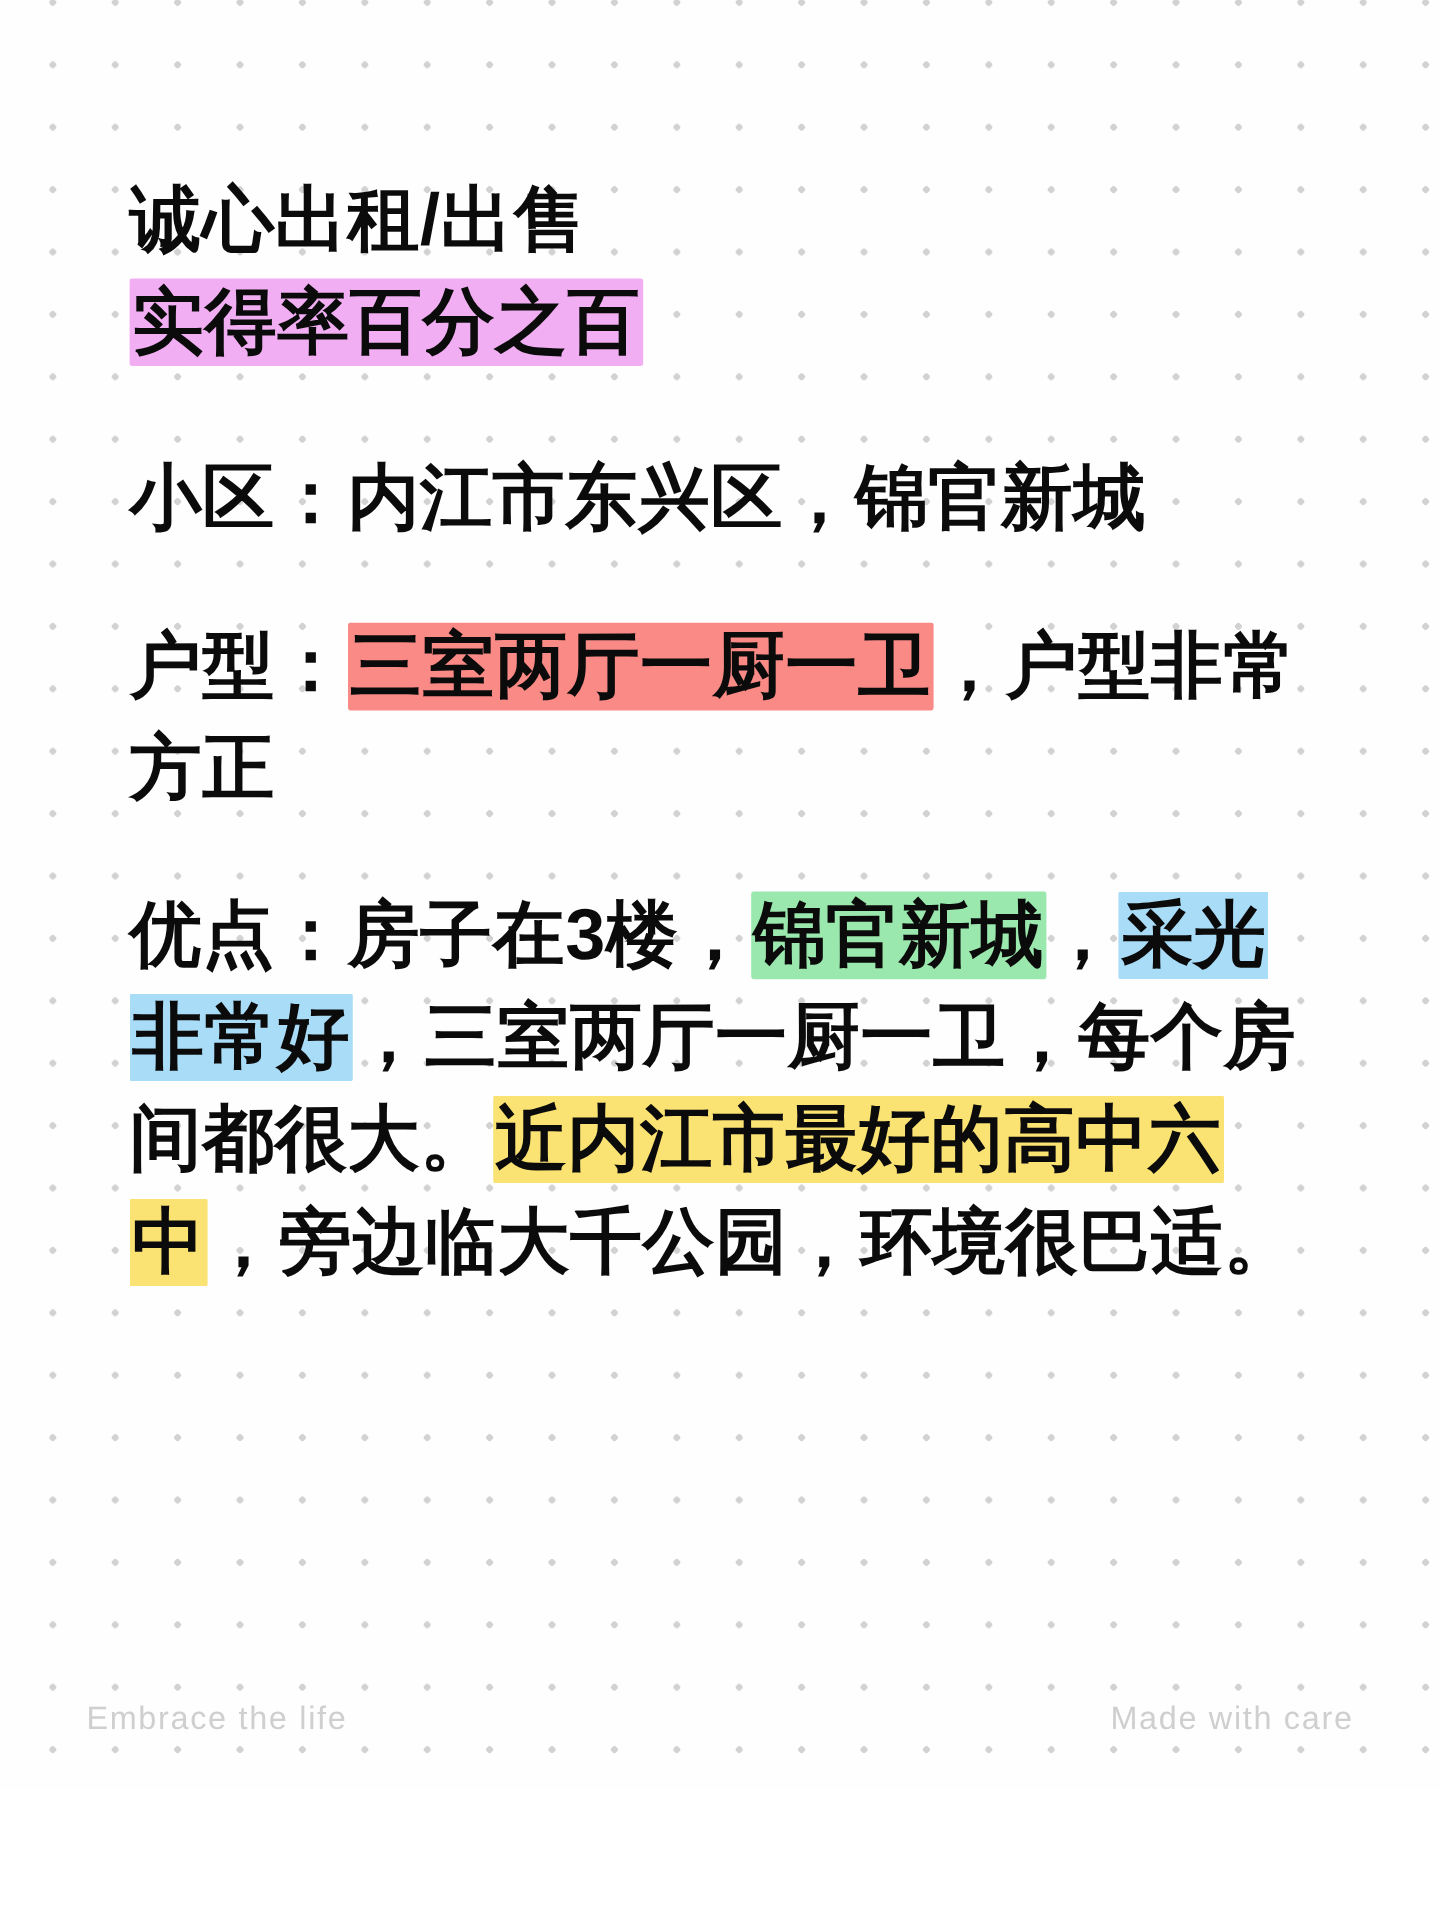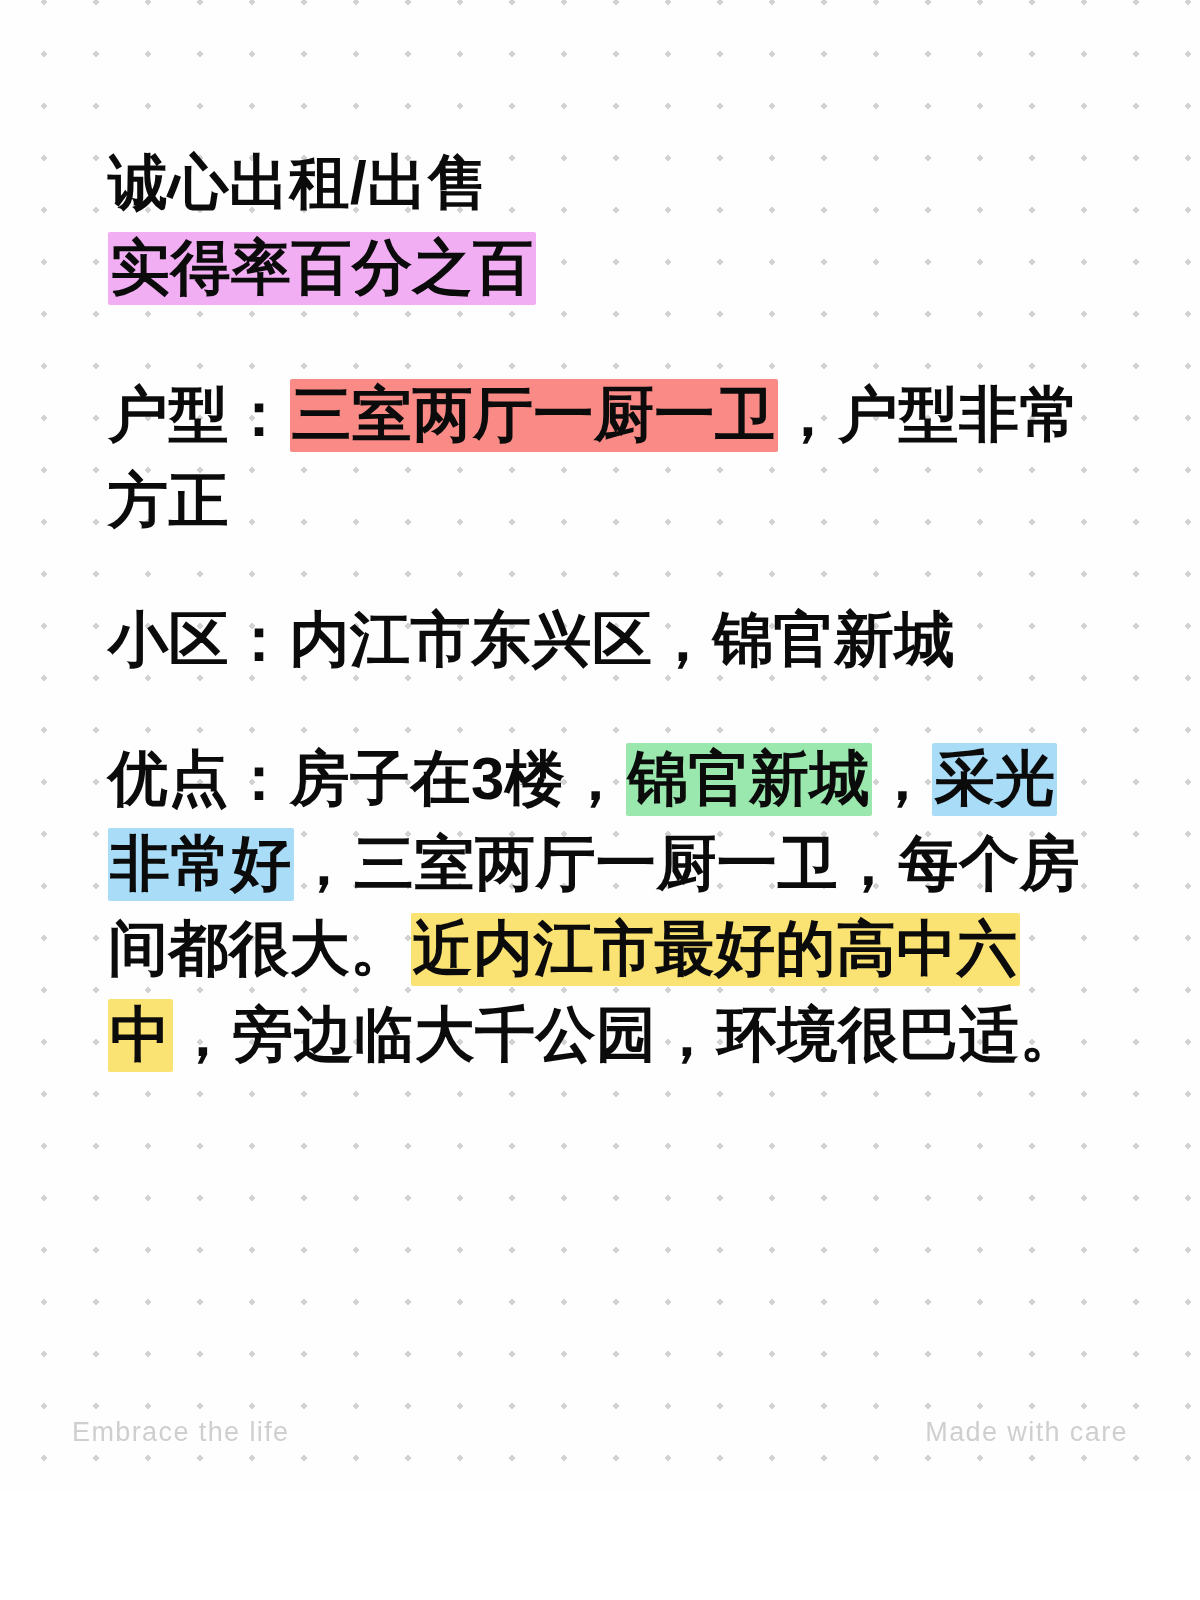--- a/index.html
+++ b/index.html
@@ -75,23 +75,23 @@
 </style>
 </head>
 <body>
 
 <div class="page">
 
   <div class="content">
 
     <p class="block tight"><span>诚心出租/出售</span><br><span class="hl hl-pink">实得率百分之百</span></p>
 
+    <p class="block"><span>小区：</span><span>内江市东兴区，锦官新城</span></p>
+
     <p class="block"><span>户型：</span><span class="hl hl-red">三室两厅一厨一卫</span><span>，户型非常方正</span></p>
-
-    <p class="block"><span>小区：</span><span>内江市东兴区，锦官新城</span></p>
 
     <p class="block"><span>优点：</span><span>房子在3楼，</span><span class="hl hl-green">锦官新城</span><span>，</span><span class="hl hl-blue">采光非常好</span><span>，三室两厅一厨一卫，每个房间都很大。</span><span class="hl hl-yellow">近内江市最好的高中六中</span><span>，旁边临大千公园，环境很巴适。</span></p>
 
   </div>
 
   <div class="footer">
     <span>Embrace the life</span>
     <span>Made with care</span>
   </div>
 

